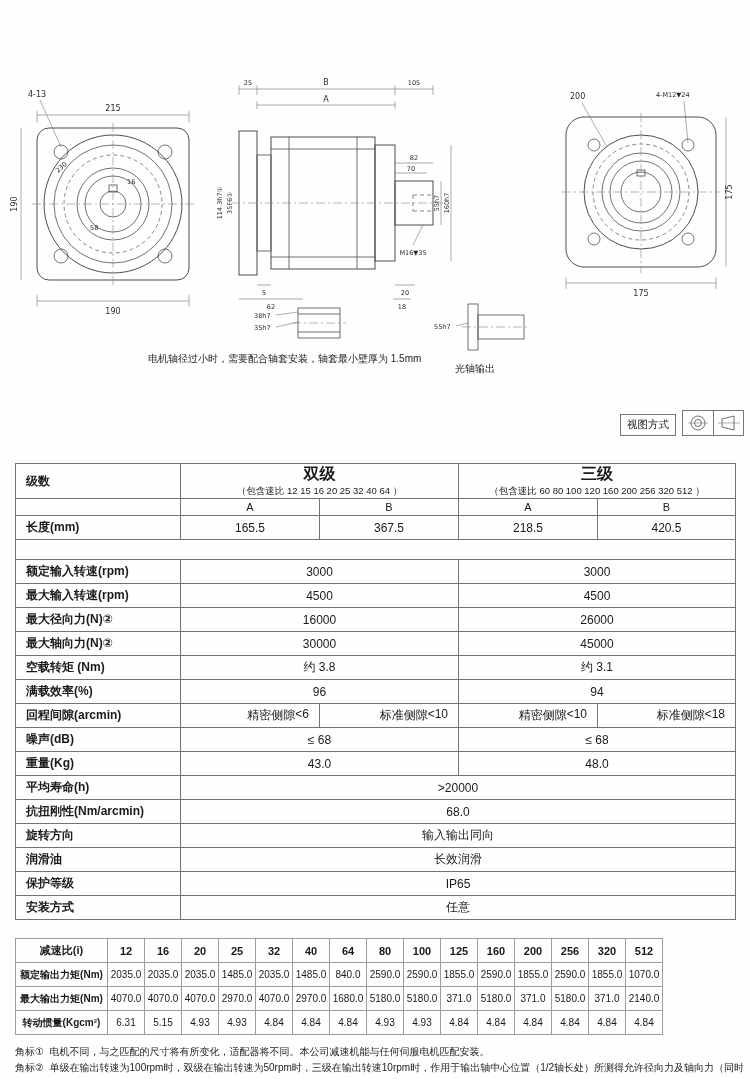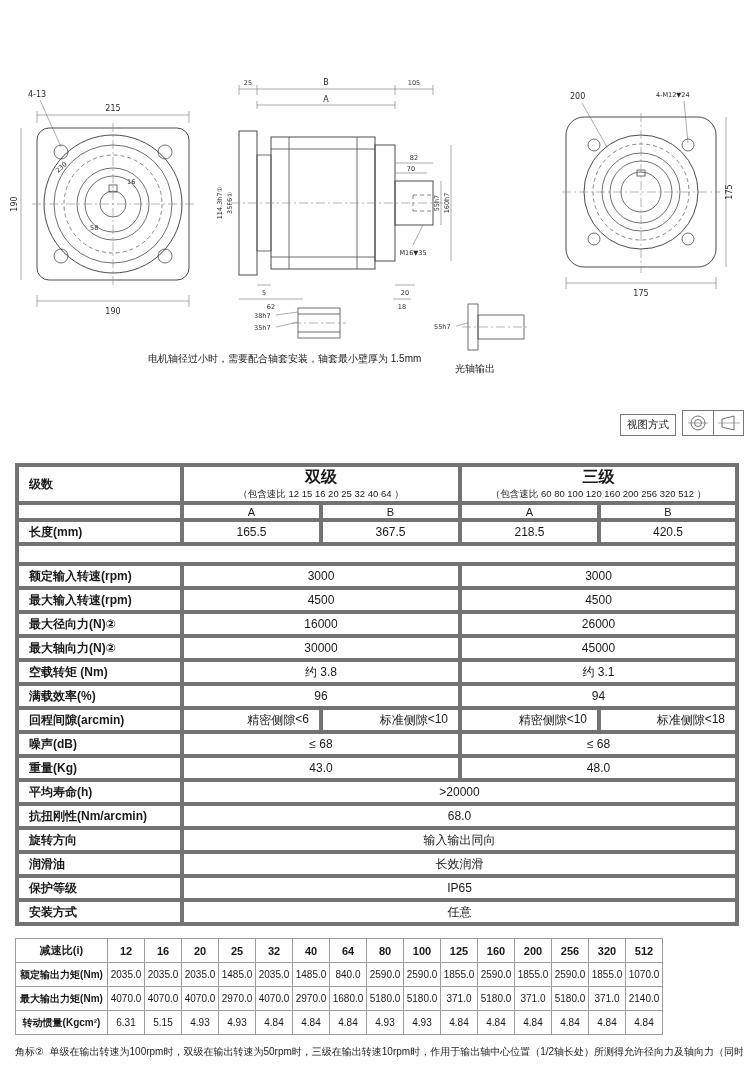--- a/index.html
+++ b/index.html
@@ -17,21 +17,21 @@
   .dt{font-size:8px;fill:#2a2a2a}
   .dts{font-size:6.5px;fill:#2a2a2a}
   .note{position:absolute;font-size:10px;color:#222}
   .vm{position:absolute;left:620px;top:410px;display:flex;align-items:flex-end;gap:6px}
   .vml{font-size:10.5px;border:1px solid #777;padding:3px 6px;background:#fff}
   .vmcells{display:flex;border:1px solid #777;background:#fff}
   .vmcell{width:30px;height:24px;display:flex;align-items:center;justify-content:center}
   .vmcell + .vmcell{border-left:1px solid #777}
   table{border-collapse:collapse;table-layout:fixed}
   .spec{position:absolute;left:15px;top:463px;width:720px}
-  .spec td{border:4px solid #737373;font-size:12px;height:24px;text-align:center;overflow:hidden;white-space:nowrap}
+  .spec td{border:1px solid #737373;font-size:12px;height:24px;text-align:center;overflow:hidden;white-space:nowrap}
   .spec td.lbl{text-align:left;padding-left:10px;font-weight:bold}
   .r-head td{height:32px}
   .hd{font-weight:bold;font-size:16px}
   .sub{font-size:9.5px;font-weight:normal}
   .r-ab td{height:17px;font-size:11px}
   .bl{display:flex;justify-content:flex-end;padding:0 10px}
   .ratio{position:absolute;left:15px;top:938px;width:648px}
   .ratio td{border:1px solid #9c9c9c;font-size:10px;text-align:center;height:24px;overflow:hidden}
   .ratio td.lbl2{font-weight:bold}
   .ratio tr.rh td{font-weight:bold;font-size:11px}
@@ -417,17 +417,20 @@
         <td>4.84</td>
         <td>4.84</td>
         <td>4.84</td>
         <td>4.84</td>
       </tr>
     </tbody>
   </table>
 
   <div class="fnotes">
     <div class="fn">
+      <span>角标①</span>&nbsp;&nbsp;<span>电机不同，与之匹配的尺寸将有所变化，适配器将不同。本公司减速机能与任何伺服电机匹配安装。</span>
+    </div>
+    <div class="fn">
       <span>角标②</span>&nbsp;&nbsp;<span>单级在输出转速为100rpm时，双级在输出转速为50rpm时，三级在输出转速10rpm时，作用于输出轴中心位置（1/2轴长处）所测得允许径向力及轴向力（同时受力）</span>
     </div>
   </div>
 
 </div>
 
 </body></html>

